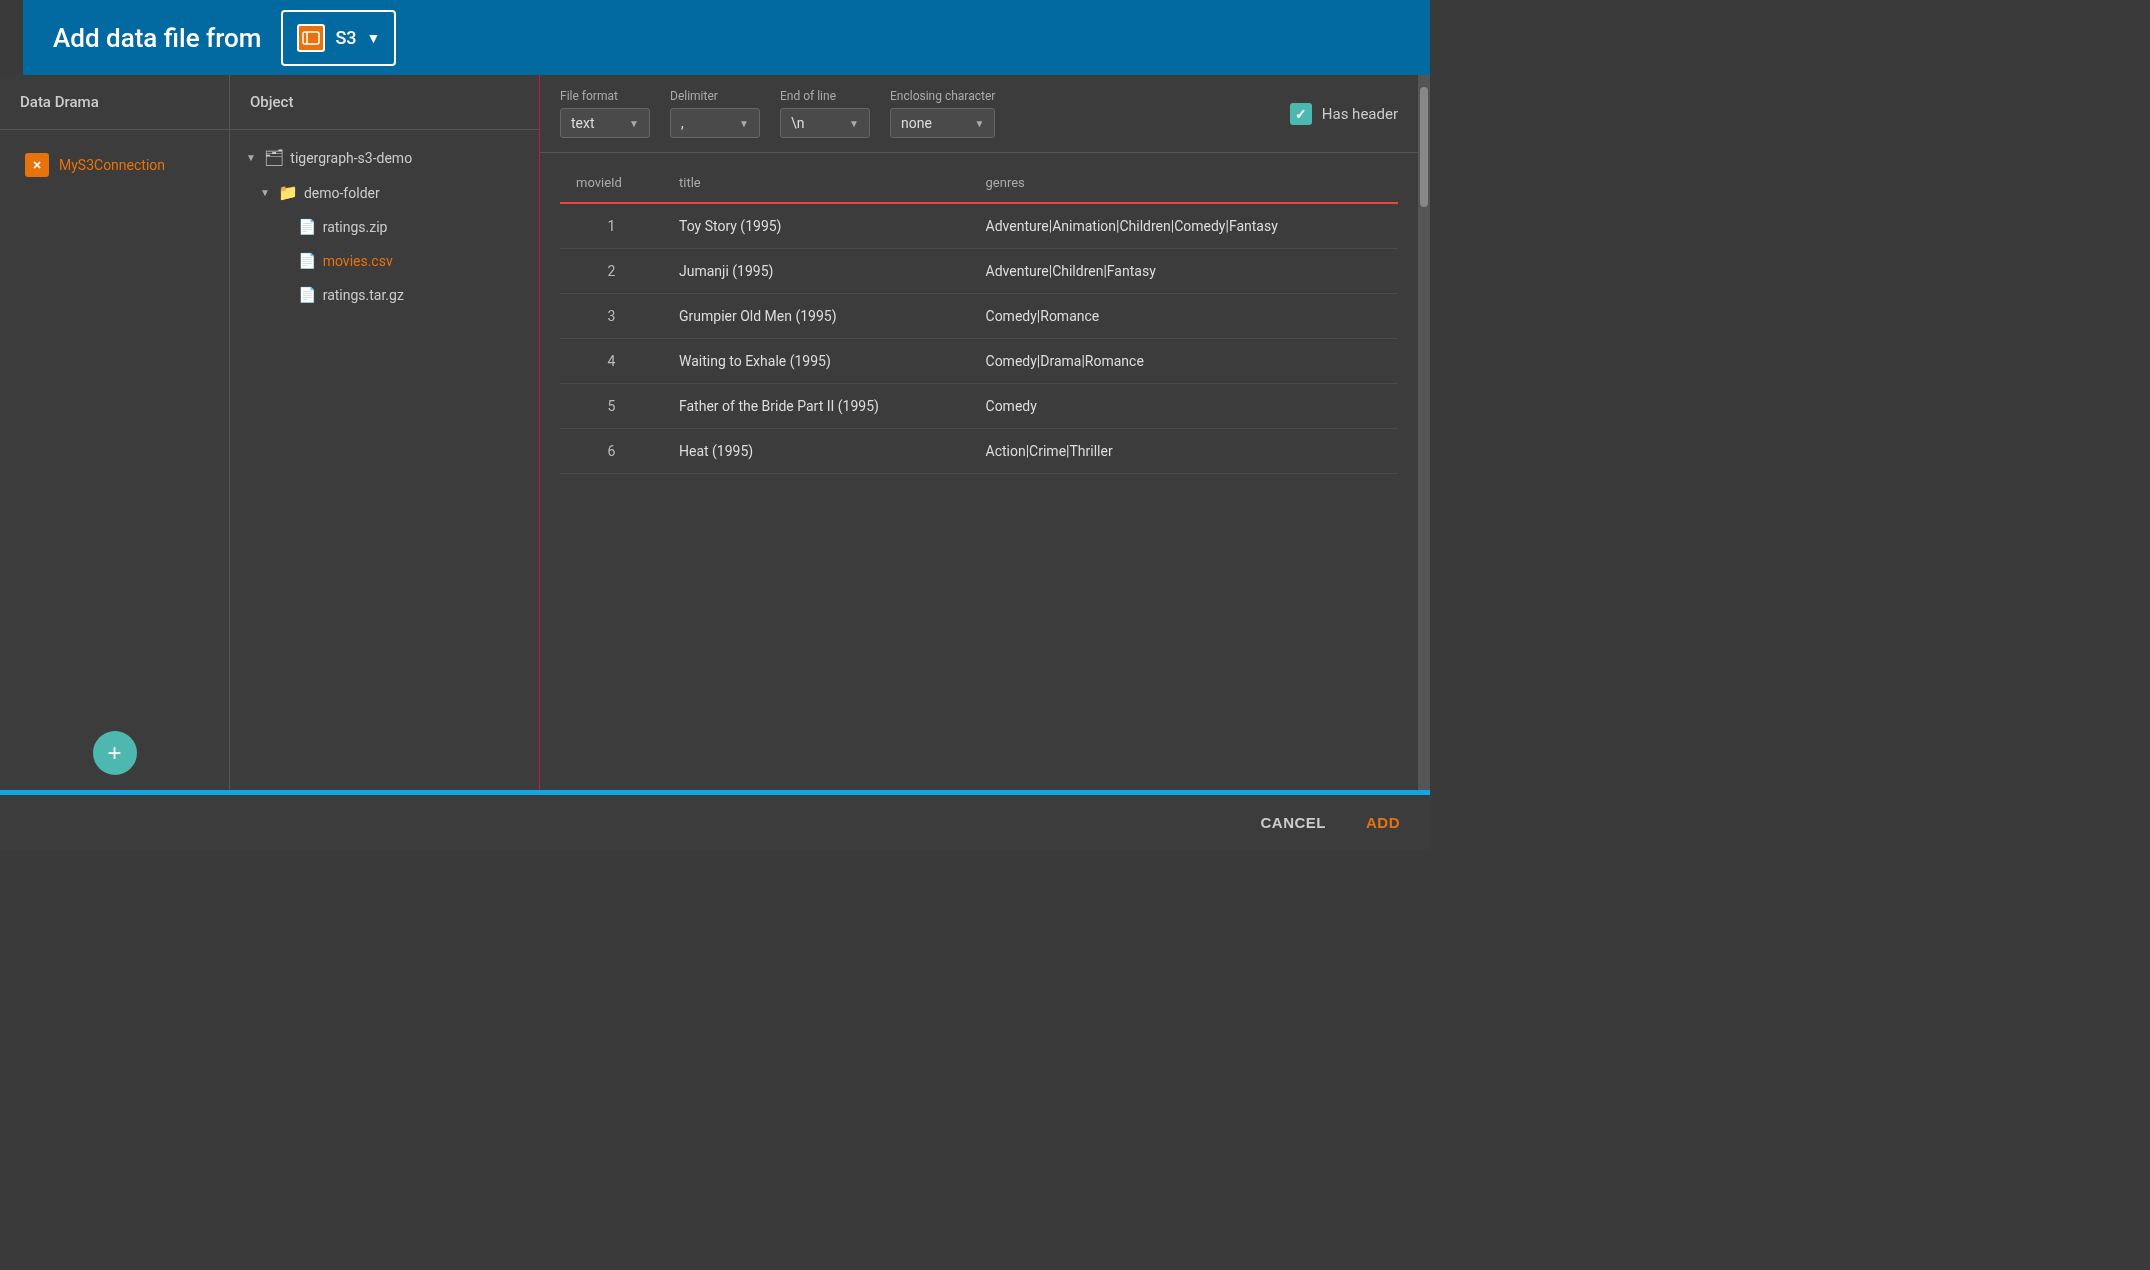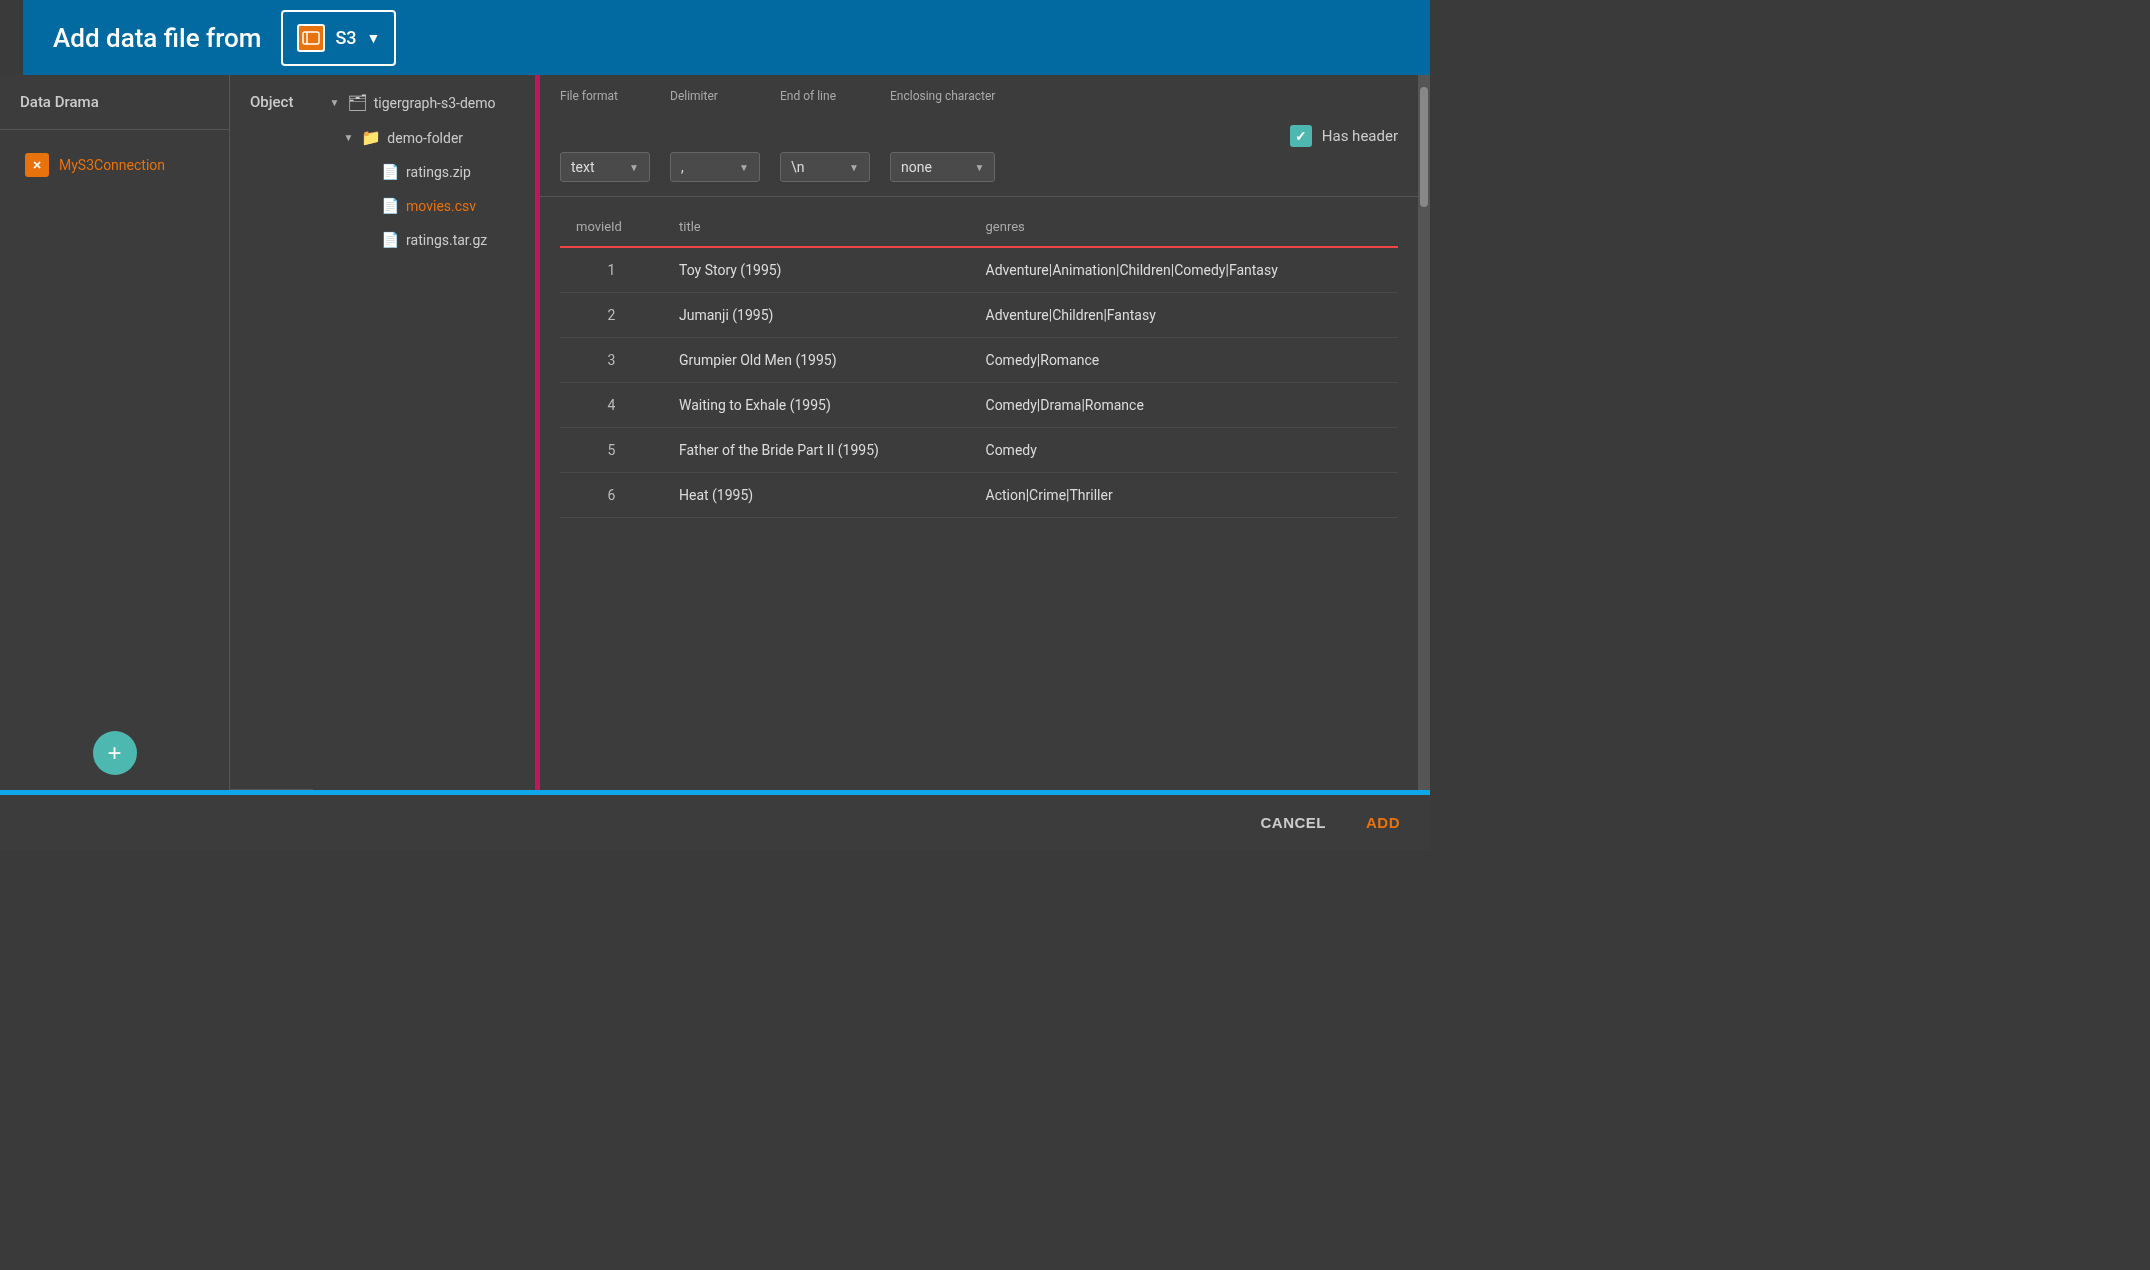--- a/index.html
+++ b/index.html
@@ -125,22 +125,23 @@
       cursor: pointer;
       color: white;
       font-size: 24px;
       line-height: 1;
       border: none;
     }
 
     
     .object-panel {
       width: 310px;
-      border-right: 5px solid #be185d;
-      display: flex;
+      border-right: 1px solid #be185d;
+      display: flex;
+      flex-direction: column;
     }
     .object-content {
       flex: 1;
       padding: 10px 0;
       overflow-y: auto;
     }
     .tree-item {
       display: flex;
       align-items: center;
       gap: 6px;
@@ -193,21 +194,20 @@
     .format-select {
       display: flex;
       align-items: center;
       gap: 6px;
       background: #4a4a4a;
       border: 1px solid #666;
       border-radius: 3px;
       padding: 6px 10px;
       cursor: pointer;
       min-width: 90px;
-      margin-top: 44px;
     }
     .format-select-value {
       color: #ddd;
       font-size: 14px;
       flex: 1;
     }
     .format-select-chevron {
       color: #aaa;
       font-size: 10px;
     }

